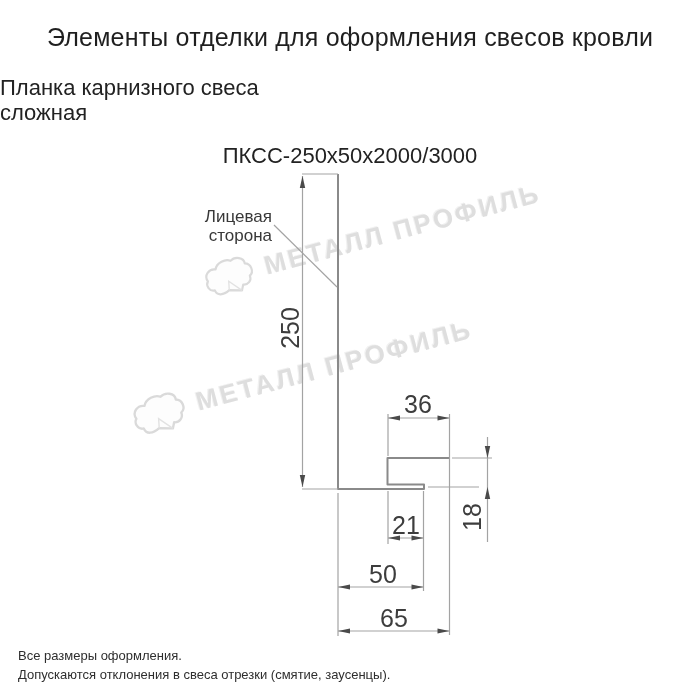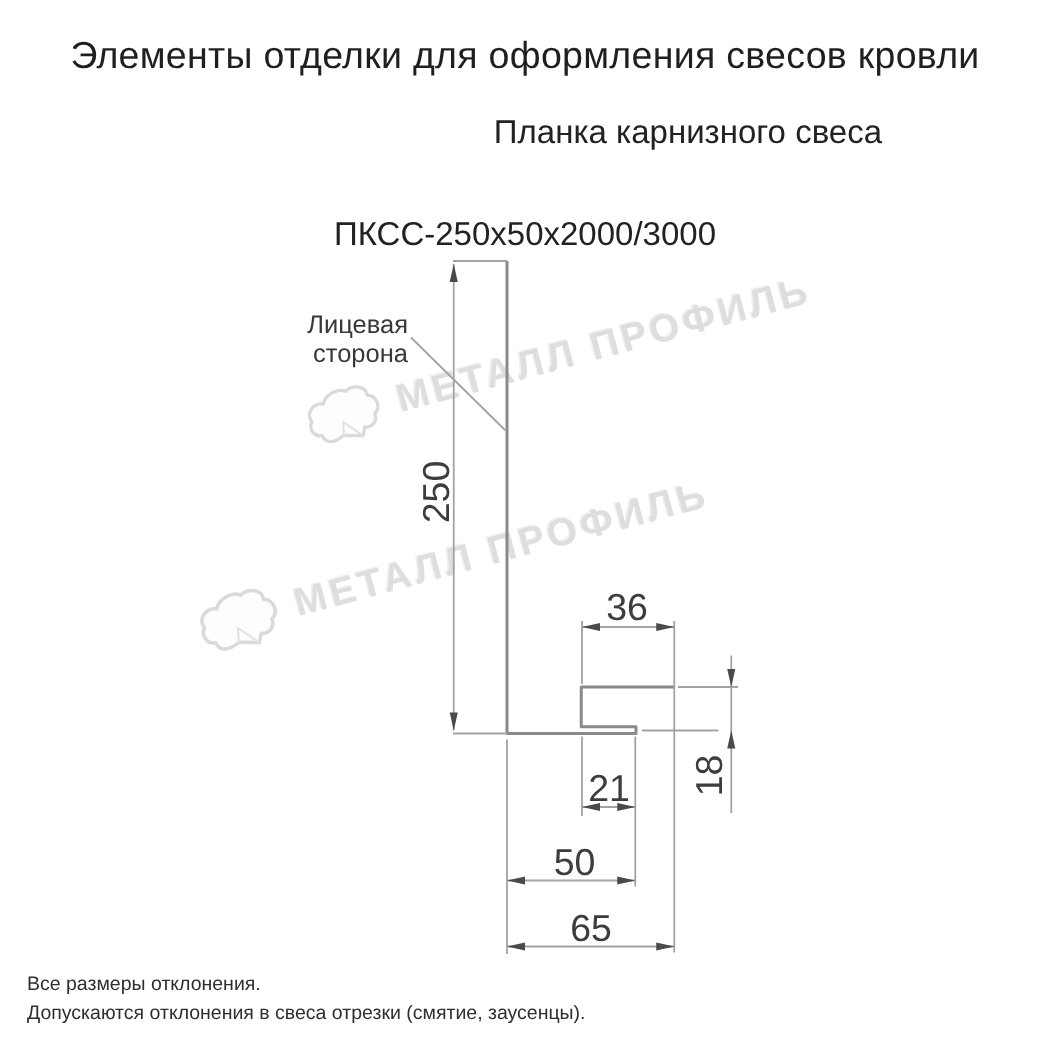--- a/index.html
+++ b/index.html
@@ -5,21 +5,21 @@
   html,body{margin:0;padding:0;background:#ffffff;}
   .stage{
     position:relative;width:700px;height:700px;background:#ffffff;overflow:hidden;
     font-family:"Liberation Sans","DejaVu Sans",sans-serif;color:#1c1c1c;padding-left:31px;
   }
   .page-title{
     position:absolute;top:24px;left:0;width:700px;text-align:center;
     font-size:25px;line-height:26px;font-weight:400;color:#1f1f1f;letter-spacing:0.2px;
   }
   .subtitle{
-    position:absolute;left:0;width:588px;text-align:right;
+    position:absolute;left:0;width:588px;text-align:left;
     font-size:22px;line-height:23px;font-weight:400;color:#222222;
   }
   .subtitle.l1{top:76px;}
   .subtitle.l2{top:101px;}
   .product-code{
     position:absolute;top:144px;left:0;width:700px;text-align:center;
     font-size:22px;line-height:23px;font-weight:400;color:#222222;
   }
   .watermark{
     position:absolute;display:flex;align-items:center;gap:9px;
@@ -41,20 +41,21 @@
   }
   svg text.small{font-size:17px;fill:#383838;}
 </style>
 </head>
 <body>
 
 <div class="stage">
 
   <div class="page-title">Элементы отделки для оформления свесов кровли</div>
   <div class="subtitle l1">Планка карнизного свеса</div>
+  <div class="subtitle l2">сложная</div>
   <div class="product-code">ПКСС-250х50х2000/3000</div>
 
   <div class="watermark upper">
     <svg width="56" height="42" viewBox="0 0 64 48">
       <path d="M12,36 C6,36 3,28 7,24 C4,16 12,10 19,13 C22,6 33,4 38,8 C44,4 54,8 53,15 C60,17 61,27 55,30 C56,36 50,40 45,38 L42,44 L28,40 C20,44 13,43 12,36 Z" fill="#fdfdfd" stroke="#d4d4d4" stroke-width="2.5" stroke-linejoin="round"></path>
       <path d="M28,40 L30,30 L42,44" fill="none" stroke="#dddddd" stroke-width="1.5"></path>
     </svg>
     <span class="wm-text">МЕТАЛЛ ПРОФИЛЬ</span>
   </div>
 
@@ -111,17 +112,17 @@
     <text x="481" y="517" text-anchor="middle" transform="rotate(-90 481 517)">18</text>
     <text x="406" y="534" text-anchor="middle">21</text>
     <text x="383" y="583" text-anchor="middle">50</text>
     <text x="394" y="627" text-anchor="middle">65</text>
 
     <text class="small" x="272" y="222" text-anchor="end">Лицевая</text>
     <text class="small" x="272" y="241" text-anchor="end">сторона</text>
   </svg>
 
   <div class="notes">
-    <p>Все размеры отклонения.</p>
+    <p>Все размеры оформления.</p>
     <p>Допускаются отклонения в свеса отрезки (смятие, заусенцы).</p>
   </div>
 
 </div>
 
 </body></html>

